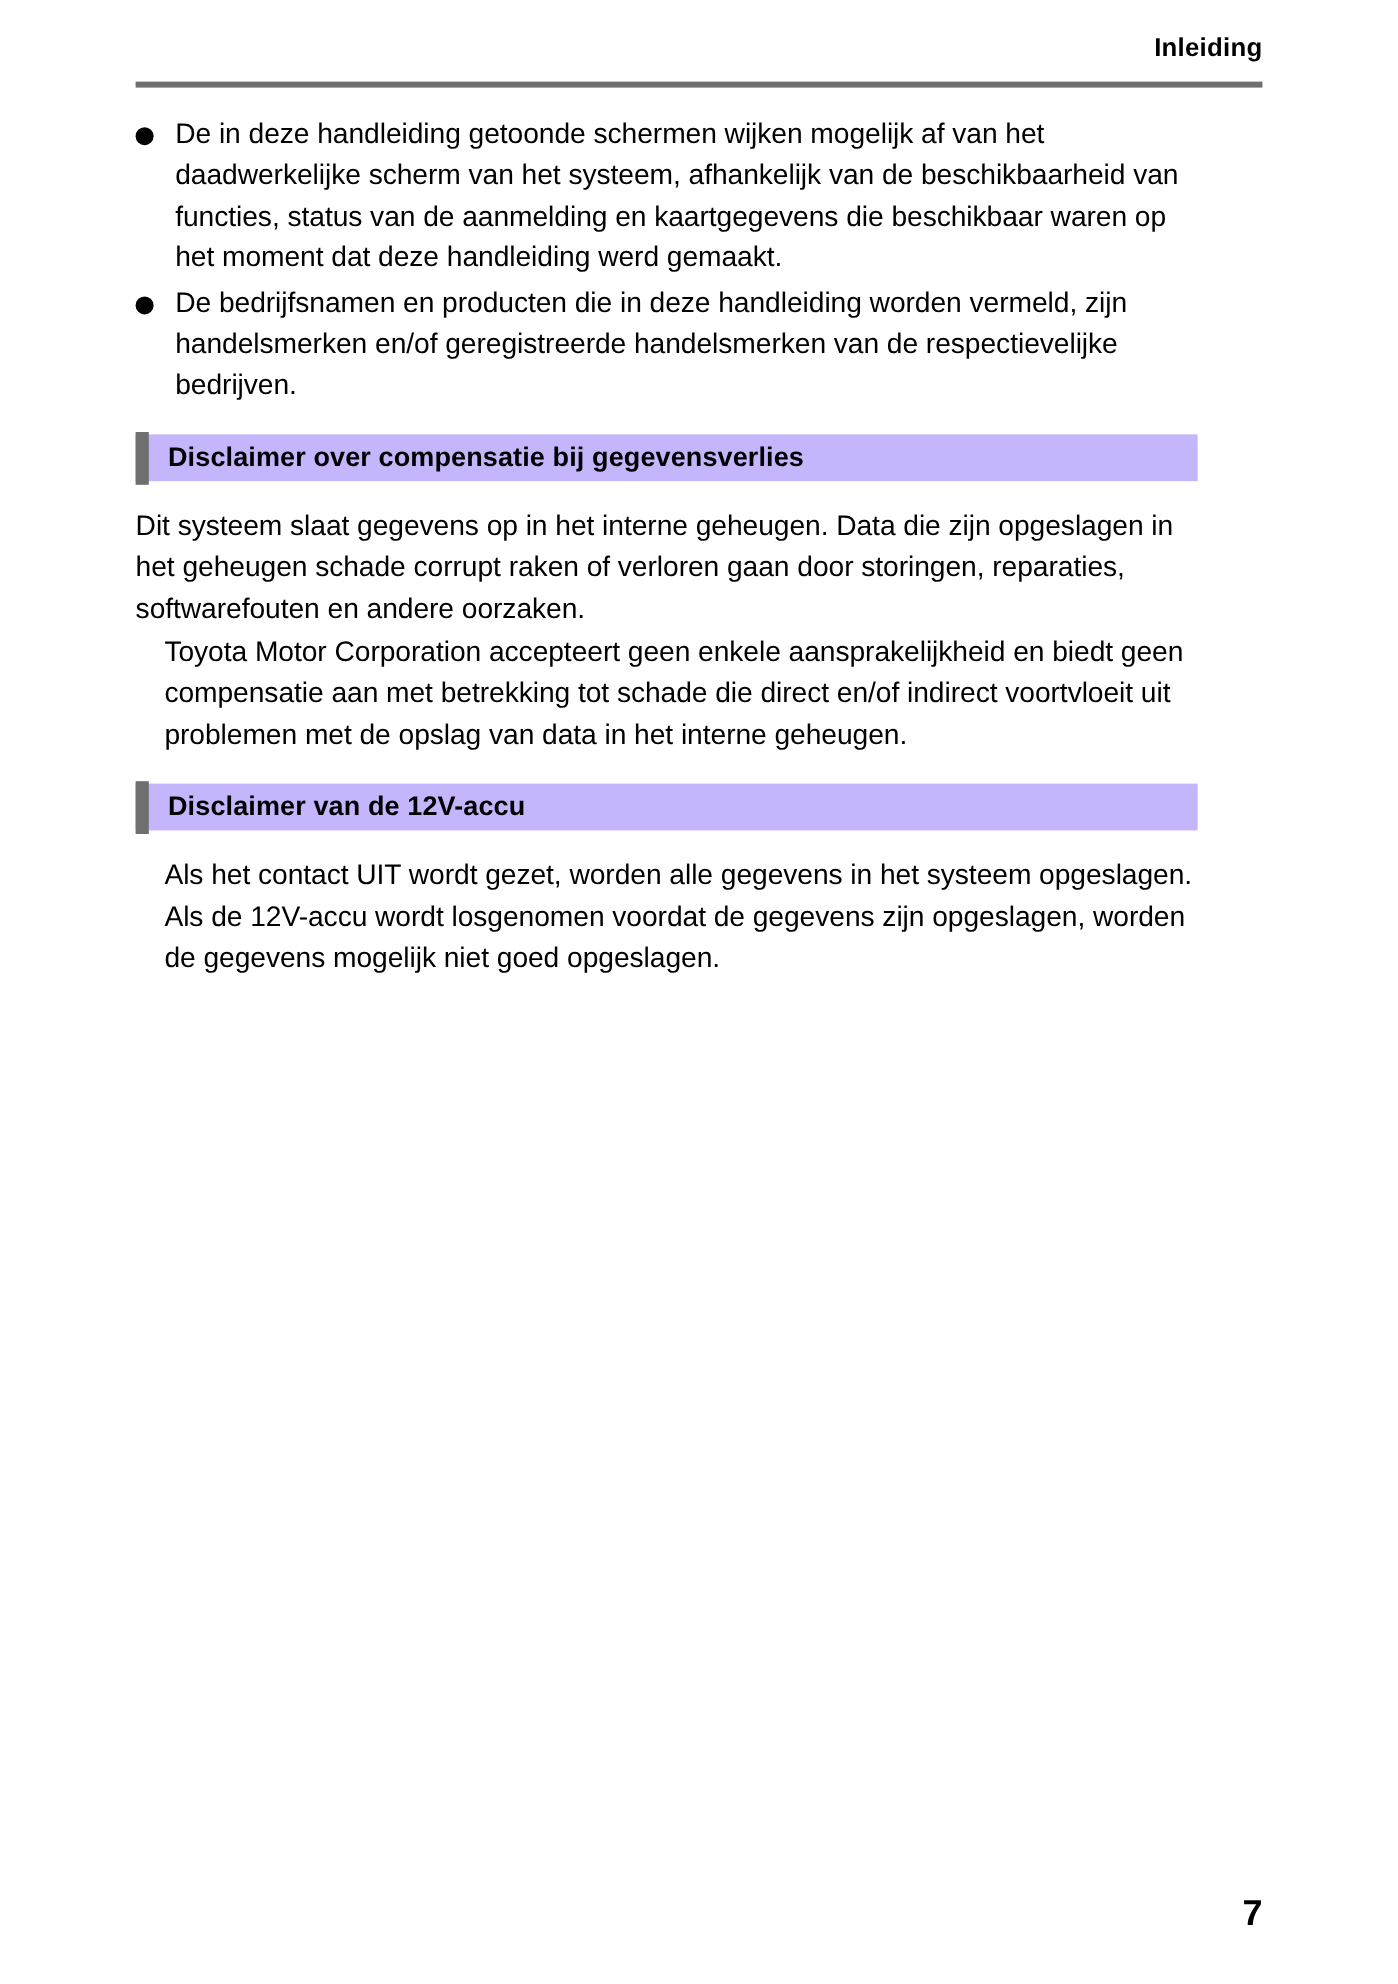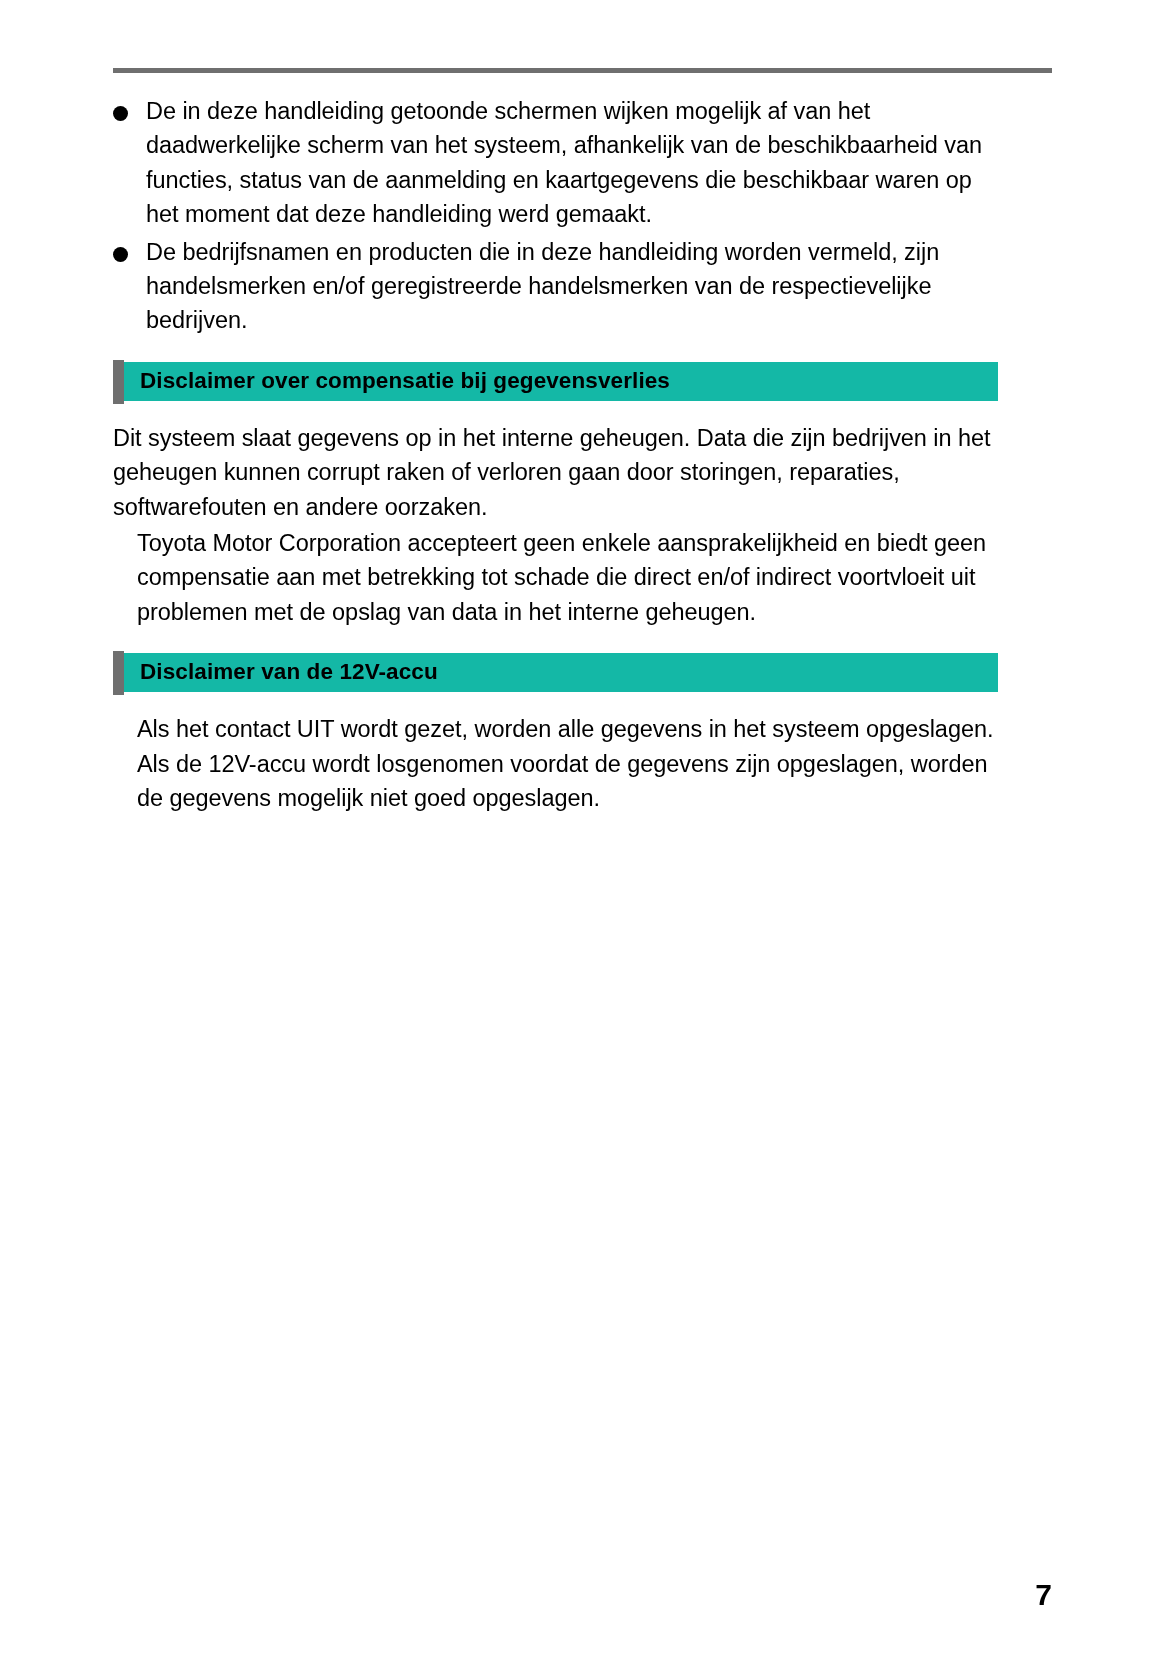--- a/index.html
+++ b/index.html
@@ -76,21 +76,21 @@
     width: 15px;
     height: 15px;
     border-radius: 50%;
     background: #000000;
   }
 
   
   .section-heading {
     position: relative;
     height: 39px;
-    background: #14b8a6;
+    background: #c4b5fd;
     margin-top: 24px;
     margin-bottom: 20px;
     display: flex;
     align-items: center;
   }
   .section-heading::before {
     content: "";
     position: absolute;
     left: 0;
     top: -2px;
@@ -132,41 +132,44 @@
     font-size: 30px;
     font-weight: bold;
     line-height: 1;
   }
 </style>
 </head>
 <body>
 
 <div class="page">
 
+  <div class="header">
+    <div class="header-title">Inleiding</div>
+  </div>
   <div class="header-rule"></div>
 
   <div class="content">
 
     <ul class="bullet-list">
       <li class="bullet-item">
         <span class="bullet-glyph"></span>
         <span>De in deze handleiding getoonde schermen wijken mogelijk af van het daadwerkelijke scherm van het systeem, afhankelijk van de beschikbaarheid van functies, status van de aanmelding en kaartgegevens die beschikbaar waren op het moment dat deze handleiding werd gemaakt.</span>
       </li>
       <li class="bullet-item">
         <span class="bullet-glyph"></span>
         <span>De bedrijfsnamen en producten die in deze handleiding worden vermeld, zijn handelsmerken en/of geregistreerde handelsmerken van de respectievelijke bedrijven.</span>
       </li>
     </ul>
 
     <div class="section-heading">
       <span class="section-heading-text">Disclaimer over compensatie bij gegevensverlies</span>
     </div>
 
     <div class="para-group">
-      <p class="body-paragraph">Dit systeem slaat gegevens op in het interne geheugen. Data die zijn bedrijven in het geheugen kunnen corrupt raken of verloren gaan door storingen, reparaties, softwarefouten en andere oorzaken.</p>
+      <p class="body-paragraph">Dit systeem slaat gegevens op in het interne geheugen. Data die zijn opgeslagen in het geheugen schade corrupt raken of verloren gaan door storingen, reparaties, softwarefouten en andere oorzaken.</p>
       <p class="body-paragraph">Toyota Motor Corporation accepteert geen enkele aansprakelijkheid en biedt geen compensatie aan met betrekking tot schade die direct en/of indirect voortvloeit uit problemen met de opslag van data in het interne geheugen.</p>
     </div>
 
     <div class="section-heading">
       <span class="section-heading-text">Disclaimer van de 12V-accu</span>
     </div>
 
     <div class="para-group">
       <p class="body-paragraph">Als het contact UIT wordt gezet, worden alle gegevens in het systeem opgeslagen. Als de 12V-accu wordt losgenomen voordat de gegevens zijn opgeslagen, worden de gegevens mogelijk niet goed opgeslagen.</p>
     </div>

